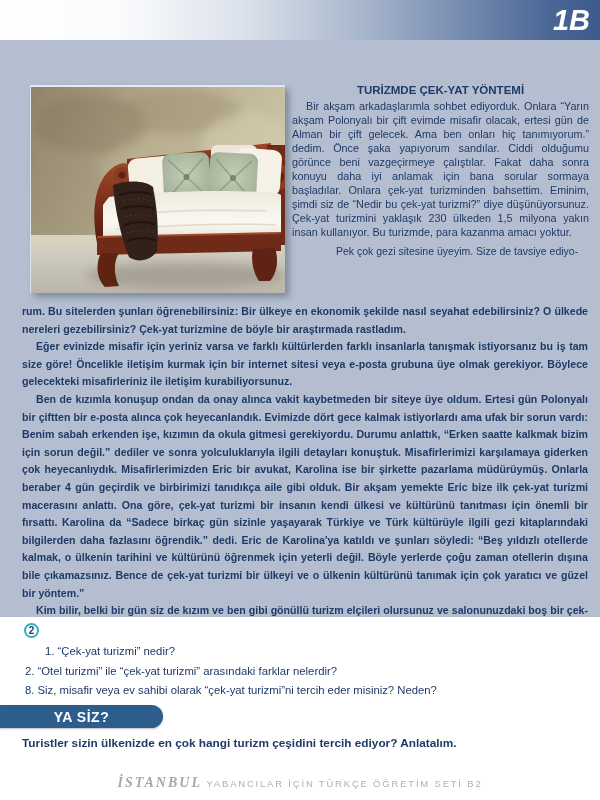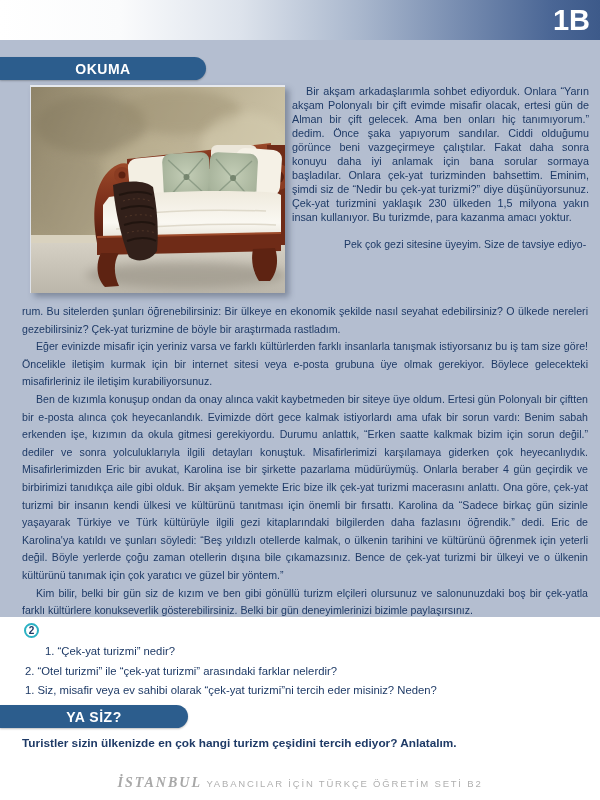--- a/index.html
+++ b/index.html
@@ -8,21 +8,21 @@
     width:600px; height:800px; position:relative; overflow:hidden;
     background:#ffffff; font-family:"Liberation Sans", sans-serif;
   }
   
   .band-top {
     position:absolute; top:0; left:0; width:600px; height:40px;
     background:linear-gradient(90deg,#ffffff 0%,#fafbfc 20%,#dde3ec 40%,#a9b7cd 60%,#7389ae 78%,#4a6695 92%,#3d5a8a 100%);
   }
   .unit-label {
     position:absolute; right:10px; top:0px; height:40px; line-height:40px;
-    font-size:29px; font-weight:bold; color:#ffffff;
+    font-size:29px; font-weight:bold; color:#ffffff;font-style:italic;
   }
   
   .page-blue { position:absolute; top:40px; left:0; width:600px; height:577px; background:#b4bed0; }
   .okuma-band, .yasiz-band {
     position:absolute; left:0; width:206px; height:23px;
     background:#2c5d8d; border-radius:0 12px 12px 0;
     color:#ffffff; font-weight:bold; font-size:14px; letter-spacing:.5px;
     display:flex; align-items:center; justify-content:center;
     box-shadow:0 1px 2px rgba(0,0,0,.25);
   }
@@ -30,55 +30,52 @@
   
   .photo-frame {
     position:absolute; left:30px; top:45px; width:255px; height:208px;
     border-top:2px solid #e6e9ee; border-left:1px solid #dfe3ea;
     box-shadow:4px 4px 6px rgba(50,60,80,.4); overflow:hidden;
   }
   
   .right-col { position:absolute; left:292px; top:44px; width:297px; color:#1e3a66; }
   .article-title { text-align:center; font-weight:bold; font-size:11.5px; margin:0 0 3px 0; }
   .right-col .para { font-size:10.8px; line-height:14px; text-align:justify; text-indent:14px; margin:0; }
-  .lead-line { font-size:10.5px; line-height:17.8px; text-indent:40px; white-space:nowrap; margin:12px; }
+  .lead-line { font-size:10.5px; line-height:17.8px; text-indent:40px; white-space:nowrap; margin:4px; }
   .full-col { position:absolute; left:22px; top:263px; width:566px; color:#1e3a66; }
-  .full-col .para { font-size:10.6px; line-height:17.6px; text-align:justify; text-indent:14px; margin:0; }
+  .full-col .para { font-size:10.6px; line-height:17.6px; text-align:justify; text-indent:14px; margin:0;font-weight:bold; }
   .full-col .para.no-indent { text-indent:0; }
   .full-col .para.short { text-align:left; }
   
   .page-white { position:absolute; top:617px; left:0; width:600px; height:183px; background:#ffffff; }
   .exercise-header { position:absolute; top:6px; left:24px; display:flex; align-items:center; gap:5px; }
   .num-circle {
     width:15px; height:15px; border-radius:50%; border:2px solid #2cb2c4; background:#ffffff;
     color:#1e3a66; font-size:10px; font-weight:bold;
     display:flex; align-items:center; justify-content:center; flex:0 0 auto;
   }
   .exercise-instruction { font-weight:bold; font-size:11.5px; color:#1e3a66; }
   .question { position:absolute; left:25px; font-size:11.3px; color:#1e3a66; }
   .q1 { top:28px;margin-left:20px; } .q2 { top:48px; } .q3 { top:67px; }
-  .yasiz-band { top:88px; width:188px; }
+  .yasiz-band { top:88px; width:163px; }
   .yasiz-prompt { position:absolute; top:119px; left:22px; font-size:11.8px; font-weight:bold; color:#1e3a66; }
   .footer { position:absolute; top:156px; left:0; width:600px; text-align:center; color:#a8a8a8; }
   .footer-brand { font-family:"Liberation Serif", serif; font-style:italic; font-weight:bold; font-size:14px; letter-spacing:2px; }
   .footer-series { font-size:9.5px; letter-spacing:1.8px; color:#afafaf; }
   .page-badge { position:absolute; right:6px; top:138px; width:46px; height:46px; }
 </style>
 </head>
 <body>
 
 <div class="band-top">
   <div class="unit-label">1B</div>
 </div>
 
 <div class="page-blue">
 
-  <div class="okuma-band">
-    <span>OKUMA</span>
-  </div>
 
   <div class="photo-frame">
     <svg width="255" height="208" viewBox="0 0 255 208">
       <defs>
         <linearGradient id="wallG" x1="0" y1="0" x2="1" y2="0.35">
           <stop offset="0" stop-color="#8e8368"></stop>
             <stop offset="0.45" stop-color="#b3a88b"></stop>
             <stop offset="1" stop-color="#cdc4a8"></stop>
         </linearGradient>
         <linearGradient id="floorG" x1="0" y1="0" x2="0" y2="1">
@@ -152,41 +149,42 @@
       <path d="M70,166 C64,178 66,192 74,200 L88,199 C82,186 83,174 88,166 Z" fill="#5e2312"></path>
       <path d="M222,162 L244,161 C248,173 246,186 239,194 L228,194 C221,183 220,172 222,162 Z" fill="#5e2312"></path>
 
       <path d="M82,98 C98,92 116,94 122,100 C126,120 128,142 126,164 C120,174 106,176 98,170 C92,156 84,126 82,98 Z" fill="#32201a"></path>
       <path d="M88,108 C100,104 114,104 121,108 M90,122 C102,118 116,118 123,122 M93,138 C104,134 118,134 124,138 M96,154 C106,150 118,150 125,154" stroke="#1c110c" stroke-width="2" fill="none" opacity="0.8"></path>
       <path d="M92,114 C102,111 112,111 119,114 M94,130 C104,127 116,127 123,130 M96,146 C106,143 118,143 124,146" stroke="#6b4a33" stroke-width="1" fill="none" opacity="0.5" stroke-dasharray="2 3"></path>
     </svg>
   </div>
 
   <div class="right-col">
+    <div class="article-title">TURİZMDE ÇEK-YAT YÖNTEMİ</div>
     <p class="para">Bir akşam arkadaşlarımla sohbet ediyorduk. Onlara “Yarın akşam Polonyalı bir çift evimde misafir olacak, ertesi gün de Alman bir çift gelecek. Ama ben onları hiç tanımıyorum.” dedim. Önce şaka yapıyorum sandılar. Ciddi olduğumu görünce beni vazgeçirmeye çalıştılar. Fakat daha sonra konuyu daha iyi anlamak için bana sorular sormaya başladılar. Onlara çek-yat turizminden bahsettim. Eminim, şimdi siz de “Nedir bu çek-yat turizmi?” diye düşünüyorsunuz. Çek-yat turizmini yaklaşık 230 ülkeden 1,5 milyona yakın insan kullanıyor. Bu turizmde, para kazanma amacı yoktur.</p>
     <p class="lead-line">Pek çok gezi sitesine üyeyim. Size de tavsiye ediyo-</p>
   </div>
 
   <div class="full-col">
     <p class="para no-indent">rum. Bu sitelerden şunları öğrenebilirsiniz: Bir ülkeye en ekonomik şekilde nasıl seyahat edebilirsiniz? O ülkede nereleri gezebilirsiniz? Çek-yat turizmine de böyle bir araştırmada rastladım.</p>
     <p class="para">Eğer evinizde misafir için yeriniz varsa ve farklı kültürlerden farklı insanlarla tanışmak istiyorsanız bu iş tam size göre! Öncelikle iletişim kurmak için bir internet sitesi veya e-posta grubuna üye olmak gerekiyor. Böylece gelecekteki misafirleriniz ile iletişim kurabiliyorsunuz.</p>
     <p class="para">Ben de kızımla konuşup ondan da onay alınca vakit kaybetmeden bir siteye üye oldum. Ertesi gün Polonyalı bir çiftten bir e-posta alınca çok heyecanlandık. Evimizde dört gece kalmak istiyorlardı ama ufak bir sorun vardı: Benim sabah erkenden işe, kızımın da okula gitmesi gerekiyordu. Durumu anlattık, “Erken saatte kalkmak bizim için sorun değil.” dediler ve sonra yolculuklarıyla ilgili detayları konuştuk. Misafirlerimizi karşılamaya giderken çok heyecanlıydık. Misafirlerimizden Eric bir avukat, Karolina ise bir şirkette pazarlama müdürüymüş. Onlarla beraber 4 gün geçirdik ve birbirimizi tanıdıkça aile gibi olduk. Bir akşam yemekte Eric bize ilk çek-yat turizmi macerasını anlattı. Ona göre, çek-yat turizmi bir insanın kendi ülkesi ve kültürünü tanıtması için önemli bir fırsattı. Karolina da “Sadece birkaç gün sizinle yaşayarak Türkiye ve Türk kültürüyle ilgili gezi kitaplarındaki bilgilerden daha fazlasını öğrendik.” dedi. Eric de Karolina'ya katıldı ve şunları söyledi: “Beş yıldızlı otellerde kalmak, o ülkenin tarihini ve kültürünü öğrenmek için yeterli değil. Böyle yerlerde çoğu zaman otellerin dışına bile çıkamazsınız. Bence de çek-yat turizmi bir ülkeyi ve o ülkenin kültürünü tanımak için çok yaratıcı ve güzel bir yöntem.”</p>
     <p class="para">Kim bilir, belki bir gün siz de kızım ve ben gibi gönüllü turizm elçileri olursunuz ve salonunuzdaki boş bir çek-yatla farklı kültürlere konukseverlik gösterebilirsiniz. Belki bir gün deneyimlerinizi bizimle paylaşırsınız.</p>
     <p class="para short">Yolunuz açık olsun.</p>
   </div>
 </div>
 
 <div class="page-white">
 
   <div class="exercise-header">
     <span class="num-circle">2</span>
   </div>
   <div class="question q1">1. “Çek-yat turizmi” nedir?</div>
   <div class="question q2">2. “Otel turizmi” ile “çek-yat turizmi” arasındaki farklar nelerdir?</div>
-  <div class="question q3">1. Siz, misafir veya ev sahibi olarak “çek-yat turizmi”ni tercih eder misiniz? Neden?</div>
+  <div class="question q3">8. Siz, misafir veya ev sahibi olarak “çek-yat turizmi”ni tercih eder misiniz? Neden?</div>
 
   <div class="yasiz-band">
     <span>YA SİZ?</span>
   </div>
   <div class="yasiz-prompt">Turistler sizin ülkenizde en çok hangi turizm çeşidini tercih ediyor? Anlatalım.</div>
 
   <div class="footer">
     <span class="footer-brand">İSTANBUL</span>
     <span class="footer-series">YABANCILAR İÇİN TÜRKÇE ÖĞRETİM SETİ B2</span>
   </div>

